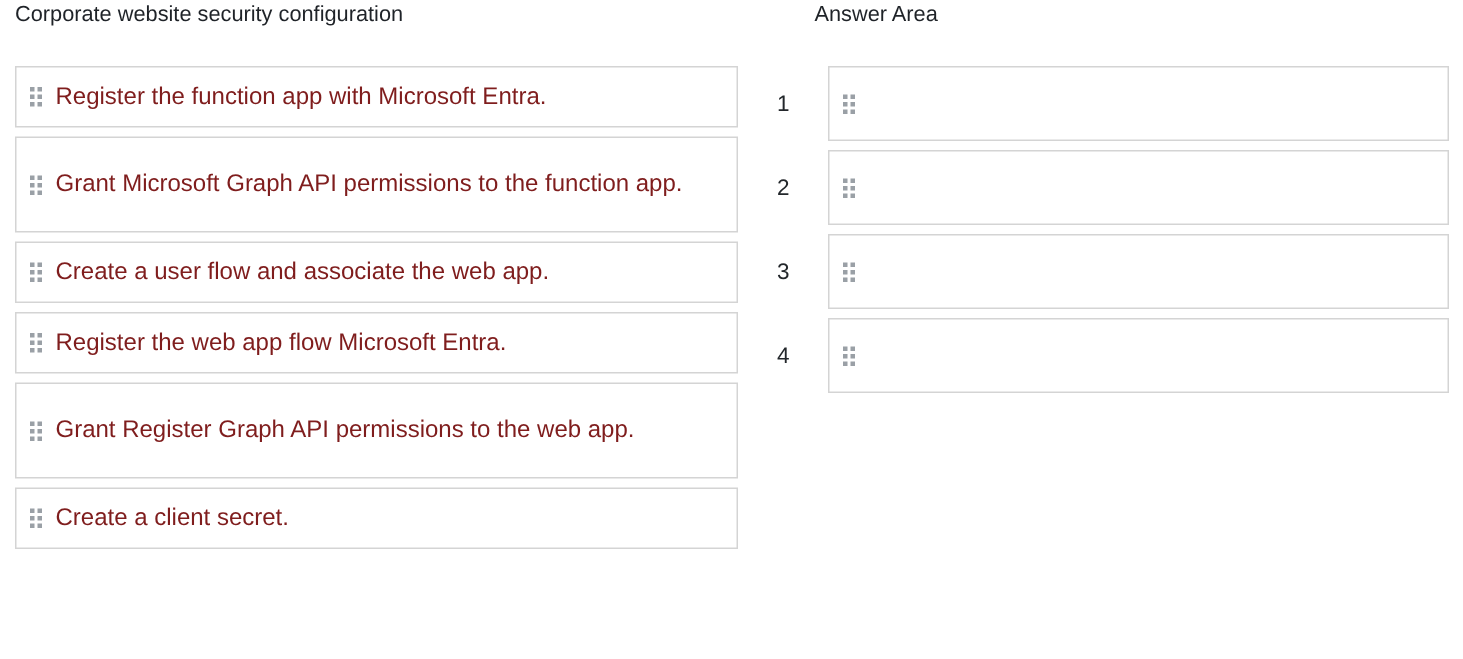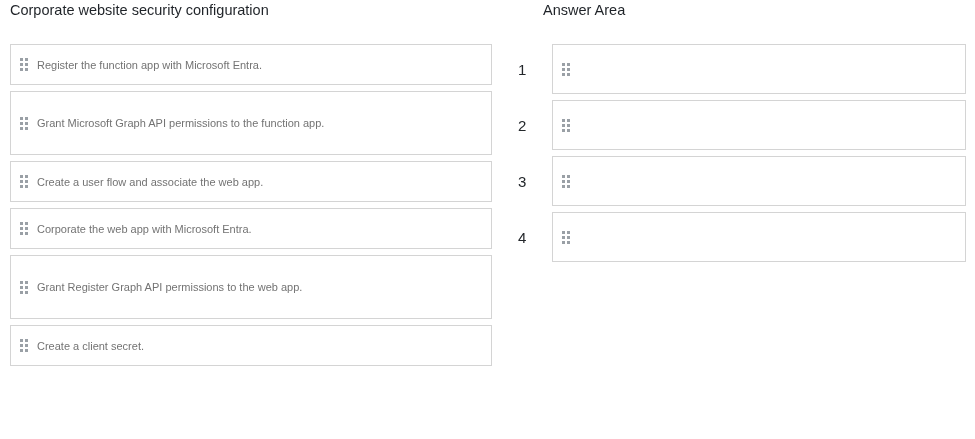--- a/index.html
+++ b/index.html
@@ -67,23 +67,23 @@
   }
   .grip-dots i {
     display: block;
     width: 3px;
     height: 3px;
     background: #9aa0a6;
     border-radius: 0;
   }
   .item-text {
     flex: 1 1 auto;
-    font-size: 11px;
+    font-size: 16px;
     line-height: 20px;
-    color: #737373;
+    color: #7f1d1d;
     padding-right: 6px;
   }
 
   
   .answer-area {
     position: absolute;
     left: 516px;
     top: 44px;
     width: 450px;
   }
@@ -171,21 +171,21 @@
       <span class="grip">
         <span class="grip-dots">
             <i></i>
             <i></i>
             <i></i>
             <i></i>
             <i></i>
             <i></i>
           </span>
       </span>
-      <span class="item-text">Corporate the web app with Microsoft Entra.</span>
+      <span class="item-text">Register the web app flow Microsoft Entra.</span>
     </div>
 
     <div class="drag-item h2">
       <span class="grip">
         <span class="grip-dots">
             <i></i>
             <i></i>
             <i></i>
             <i></i>
             <i></i>

